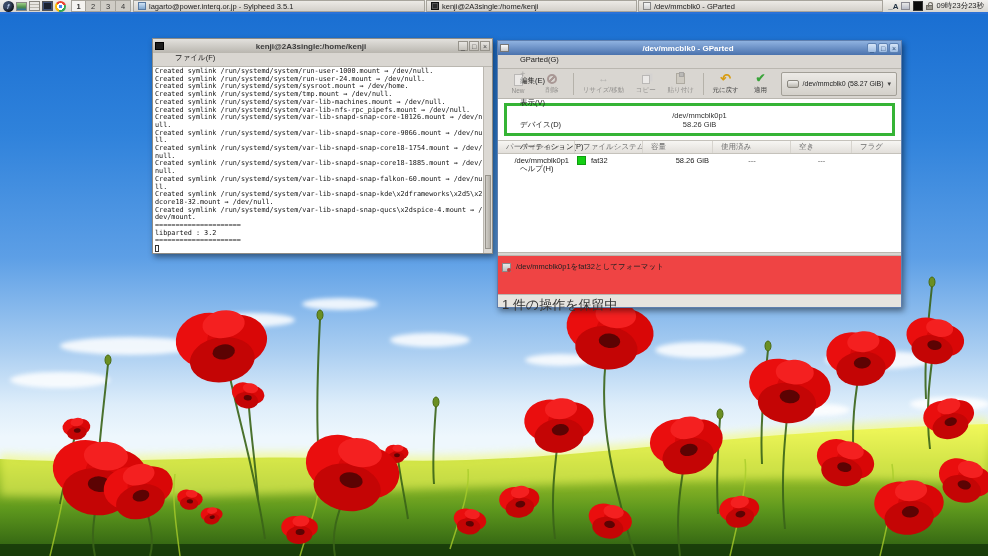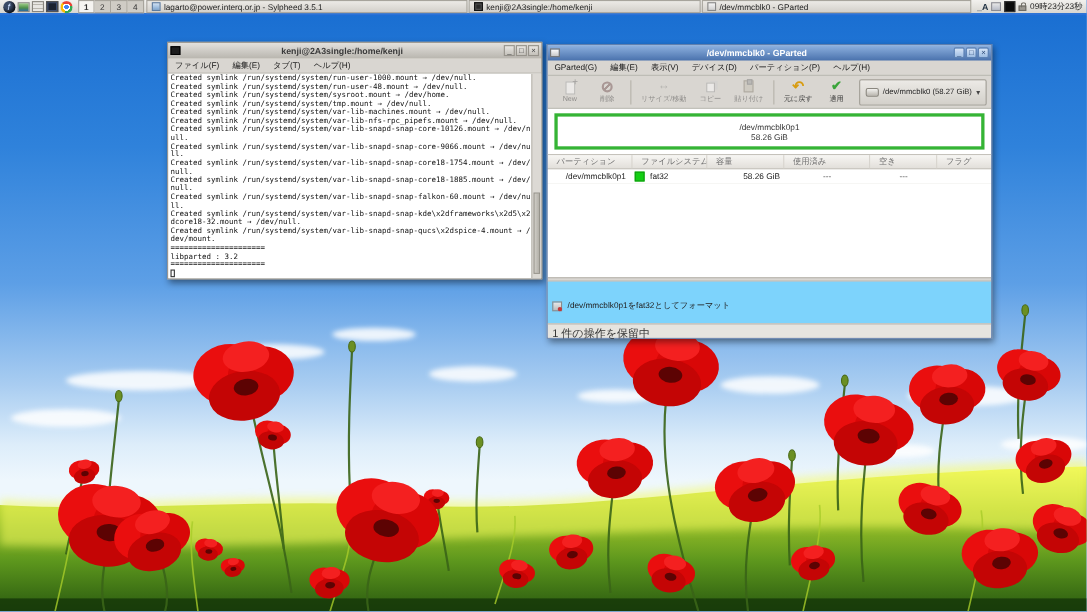--- a/index.html
+++ b/index.html
@@ -53,21 +53,21 @@
   .titlebar.inactive { background:linear-gradient(#e3e1dd,#b9b6af); color:#3a3a3a; }
   .titlebar.active { background:linear-gradient(#8fb2e0,#4a72ad); color:#fff; }
   .ttext { flex:1; text-align:center; font-size:8px; font-weight:bold; white-space:nowrap; overflow:hidden; }
   .ticon { width:9px; height:8px; flex:0 0 auto; }
   .ticon.term { background:#1c1c1c; border:1px solid #000; }
   .ticon.gp { background:linear-gradient(#fcfcfc,#c8c8c8); border:1px solid #777; }
   .wbtns { display:flex; gap:1px; flex:0 0 auto; }
   .wb { width:10px; height:10px; font-size:7px; line-height:9px; text-align:center; }
   .titlebar.inactive .wb { background:linear-gradient(#e8e6e2,#c4c1ba); border:1px solid #96938b; color:#444; }
   .titlebar.active .wb { background:linear-gradient(#d7e5f7,#9dbce2); border:1px solid #5d82b4; border-radius:2px; color:#2a4a77; }
-  .menubar { height:14px; background:#d9d6d1; border-bottom:1px solid #bab7b0; display:flex; align-items:center; gap:12px; padding:0 6px; font-size:7.5px; color:#1a1a1a; }
+  .menubar { height:14px; background:#d9d6d1; border-bottom:1px solid #bab7b0; display:flex; gap:12px; padding:0 22px; font-size:7.5px; color:#1a1a1a;flex-direction:column; }
 
   
   .terminal { left:152px; top:38px; width:341px; height:216px; z-index:10; }
   .term-body { position:relative; height:186px; background:#ffffff; overflow:hidden; }
   .tlines { padding:1px 0 0 2px; }
   .tline { font-family:"DejaVu Sans Mono", monospace; font-size:6.8px; line-height:7.7px;
     white-space:pre; color:#111; }
   .cursor { display:inline-block; width:4px; height:7px; border:1px solid #333; margin-left:2px; vertical-align:top; }
   .tscroll { position:absolute; right:0; top:0; width:9px; height:100%; background:#dcd9d4; border-left:1px solid #bab7b0; }
   .tscroll .thumb { position:absolute; left:1px; right:1px; top:58%; height:40%; background:linear-gradient(90deg,#cfccc6,#b3b0a8); border:1px solid #96938b; }
@@ -112,25 +112,25 @@
   .gp-row { height:13px; display:flex; align-items:center; background:#fff; font-size:7.5px; color:#1a1a1a; }
   .gp-row .c1 { width:77px; text-align:right; padding-right:6px; }
   .gp-row .c2 { width:68px; display:flex; align-items:center; gap:5px; padding-left:2px; }
   .swatch { display:inline-block; width:9px; height:9px; background:#14cf14; border:1px solid #0f9c0f; }
   .gp-row .c3 { width:70px; text-align:right; padding-right:4px; }
   .gp-row .c4 { width:78px; text-align:center; color:#555; }
   .gp-row .c5 { width:61px; text-align:center; color:#555; }
   .gp-row .c6 { flex:1; }
   .gp-fill { height:85px; background:#fff; }
   .gp-split { height:4px; background:#d9d6d1; border-top:1px solid #bab7b0; border-bottom:1px solid #bab7b0; }
-  .gp-ops { height:38px; background:#7dd3fc; padding:17px 4px; }
+  .gp-ops { height:38px; background:#ef4444; padding:6px 4px; }
   .op-line { display:flex; align-items:center; gap:5px; font-size:7.5px; color:#222; }
   .op-ico { width:9px; height:9px; background:linear-gradient(#e8e8e8,#bcbcbc); border:1px solid #8a8a8a; position:relative; }
   .op-ico::after { content:""; position:absolute; right:-1px; bottom:-1px; width:4px; height:4px; border-radius:50%; background:#c23a3a; }
-  .gp-status { height:13px; background:#e6e4df; border-top:1px solid #b9b6b0; font-size:10px; color:#333; padding:1px 0 0 4px; }
+  .gp-status { height:13px; background:#e6e4df; border-top:1px solid #b9b6b0; font-size:13px; color:#333; padding:1px 0 0 4px; }
 </style>
 </head>
 <body>
 
 <div class="desktop">
 
   <div class="wallpaper">
     <svg viewBox="0 0 988 542" preserveAspectRatio="none">
       <defs>
         <filter id="soft">
@@ -300,21 +300,21 @@
 
     <span class="mi">ファイル(F)</span>
         <span class="mi">編集(E)</span>
         <span class="mi">タブ(T)</span>
         <span class="mi">ヘルプ(H)</span>
       </div>
     <div class="term-body">
       <div class="tlines">
 
       <div class="tline">Created symlink /run/systemd/system/run-user-1000.mount → /dev/null.</div>
-          <div class="tline">Created symlink /run/systemd/system/run-user-48.mount → /dev/null.</div>
+          <div class="tline">Created symlink /run/systemd/system/run-user-24.mount → /dev/null.</div>
           <div class="tline">Created symlink /run/systemd/system/sysroot.mount → /dev/home.</div>
           <div class="tline">Created symlink /run/systemd/system/tmp.mount → /dev/null.</div>
           <div class="tline">Created symlink /run/systemd/system/var-lib-machines.mount → /dev/null.</div>
           <div class="tline">Created symlink /run/systemd/system/var-lib-nfs-rpc_pipefs.mount → /dev/null.</div>
           <div class="tline">Created symlink /run/systemd/system/var-lib-snapd-snap-core-10126.mount → /dev/n</div>
           <div class="tline">ull.</div>
           <div class="tline">Created symlink /run/systemd/system/var-lib-snapd-snap-core-9066.mount → /dev/nu</div>
           <div class="tline">ll.</div>
           <div class="tline">Created symlink /run/systemd/system/var-lib-snapd-snap-core18-1754.mount → /dev/</div>
           <div class="tline">null.</div>

